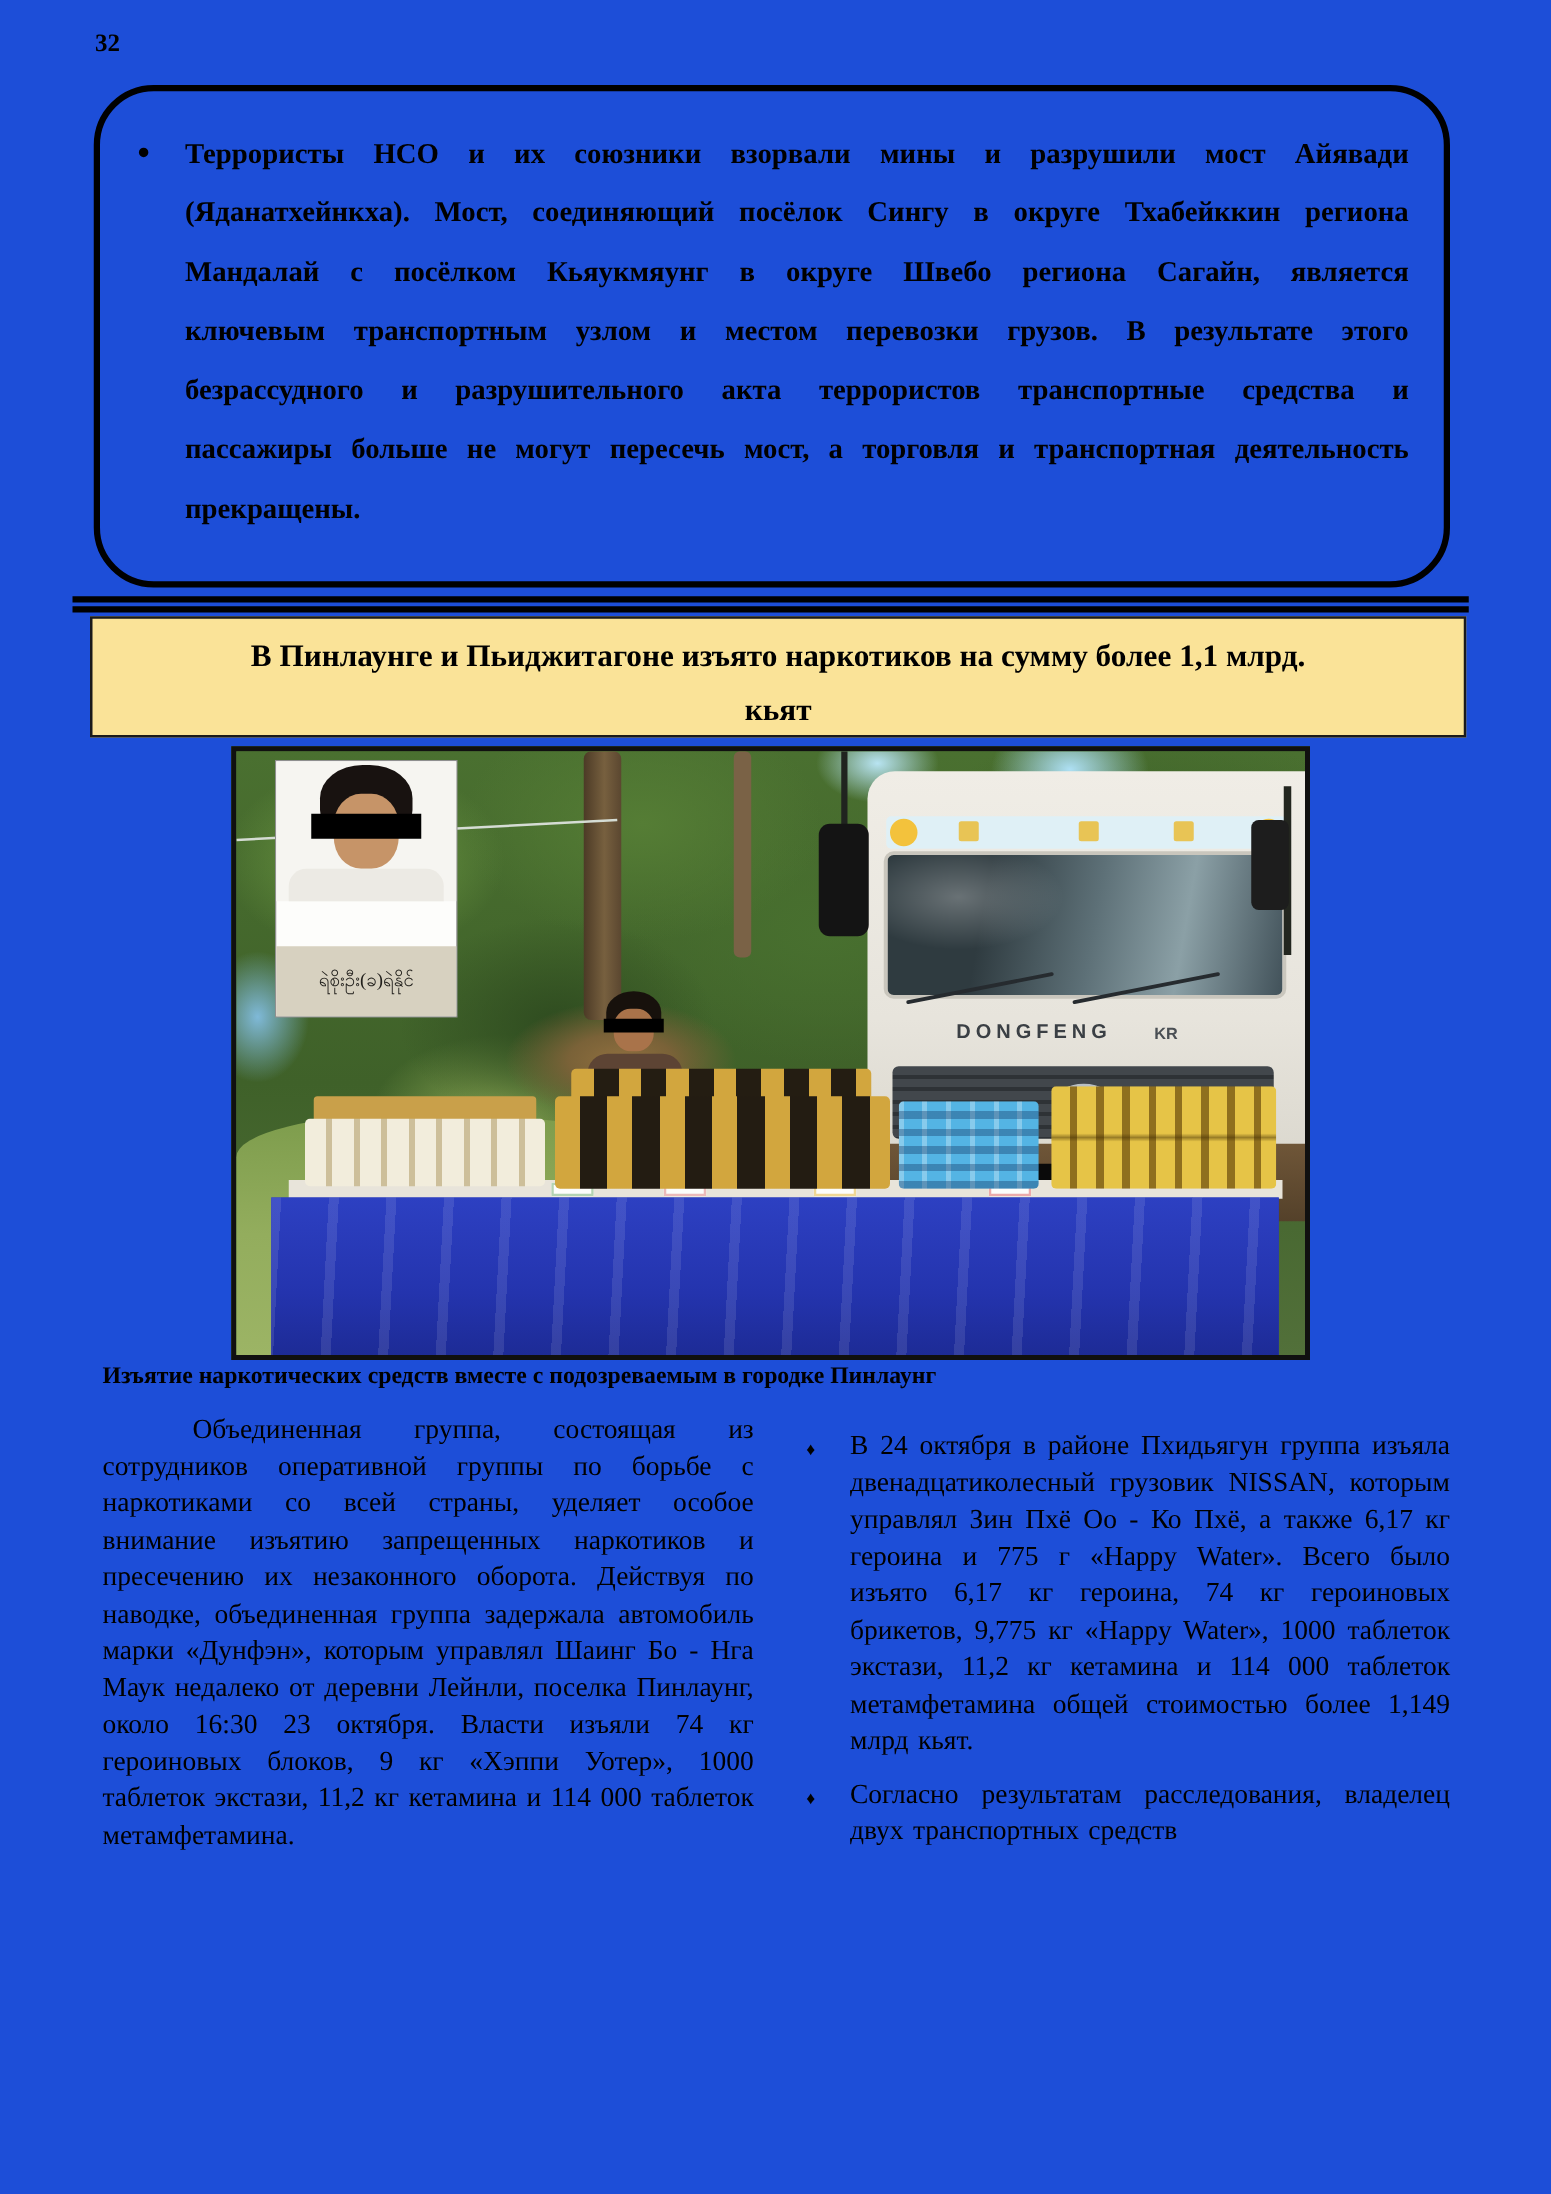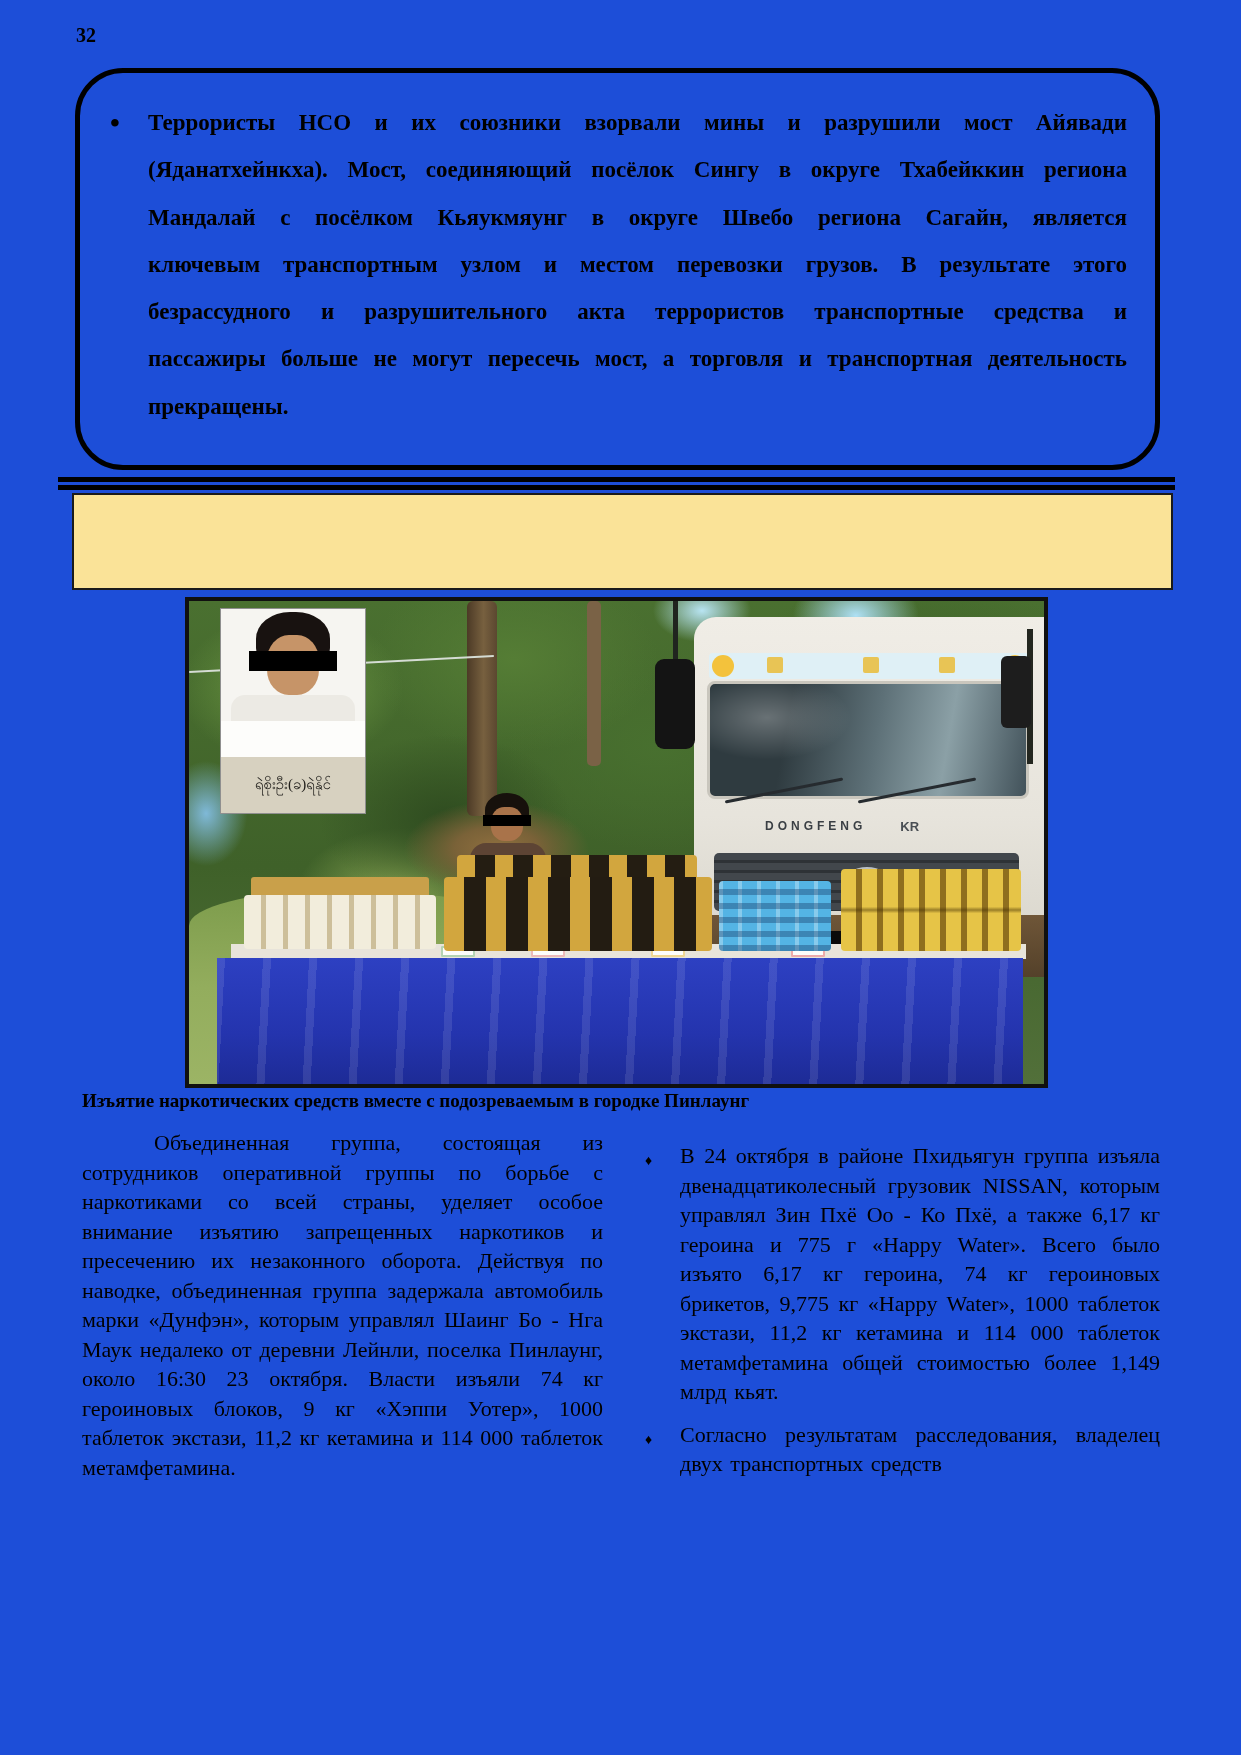--- a/index.html
+++ b/index.html
@@ -78,21 +78,21 @@
     background:
       radial-gradient(120px 60px at 18% 30%, rgba(255,255,255,0.28) 0%, rgba(255,255,255,0) 70%),
       linear-gradient(100deg,#2f3b40 25%, #5d7077 52%, #8ba0a6 74%, #42525a 100%);
     border:3px solid #c9c6bd; }
   .wiper { height:3px; background:#262b2f; border-radius:2px; }
   .wiper.w1 { left:535px; top:188px; width:120px; transform:rotate(-11deg); }
   .wiper.w2 { left:668px; top:188px; width:120px; transform:rotate(-11deg); }
   .front-panel { left:518px; top:202px; width:322px; height:46px; display:flex; align-items:center; }
   .brand {
     margin-left:58px; font-family:"Liberation Sans","DejaVu Sans",sans-serif;
-    font-weight:bold; font-size:12px; letter-spacing:4px; color:#3a3f44;
+    font-weight:bold; font-size:16px; letter-spacing:4px; color:#3a3f44;
   }
   .kr { margin-left:34px; font-family:"Liberation Sans","DejaVu Sans",sans-serif;
     font-weight:bold; font-size:13px; color:#4a4f54; }
   .grille { left:525px; top:252px; width:305px; height:58px; border-radius:5px;
     background:repeating-linear-gradient(180deg,#42474c 0 7px,#2e3236 7px 10px); }
   .grille-logo { position:absolute; left:50%; top:50%; transform:translate(-50%,-50%);
     width:48px; height:30px; border:3px solid #b9bfc4; border-radius:50%; }
   .grille-logo::after { content:""; position:absolute; left:50%; top:50%; transform:translate(-50%,-50%);
     width:16px; height:16px; border:3px solid #b9bfc4; border-radius:50%; }
   .bumper { left:505px; top:314px; width:350px; height:62px;
@@ -180,20 +180,22 @@
   <div class="page-number">32</div>
 
   <div class="alert-box">
     <span class="alert-bullet">•</span>
     <p class="alert-text">Террористы НСО и их союзники взорвали мины и разрушили мост Айявади (Яданатхейнкха). Мост, соединяющий посёлок Сингу в округе Тхабейккин региона Мандалай с посёлком Кьяукмяунг в округе Швебо региона Сагайн, является ключевым транспортным узлом и местом перевозки грузов. В результате этого безрассудного и разрушительного акта террористов транспортные средства и пассажиры больше не могут пересечь мост, а торговля и транспортная деятельность прекращены.</p>
   </div>
 
   <div class="double-rule"></div>
 
   <div class="headline-box" style="background-color: rgb(250, 227, 152);">
+    <div class="hl">В Пинлаунге и Пьиджитагоне изъято наркотиков на сумму более 1,1 млрд.</div>
+    <div class="hl">кьят</div>
   </div>
 
   <div class="photo-frame">
     <div class="foliage"></div>
     <div class="dry-bush"></div>
     <div class="trunk-a"></div>
     <div class="trunk-b"></div>
     <div class="rope"></div>
     <div class="grass-main"></div>
     <div class="ground-right"></div>

